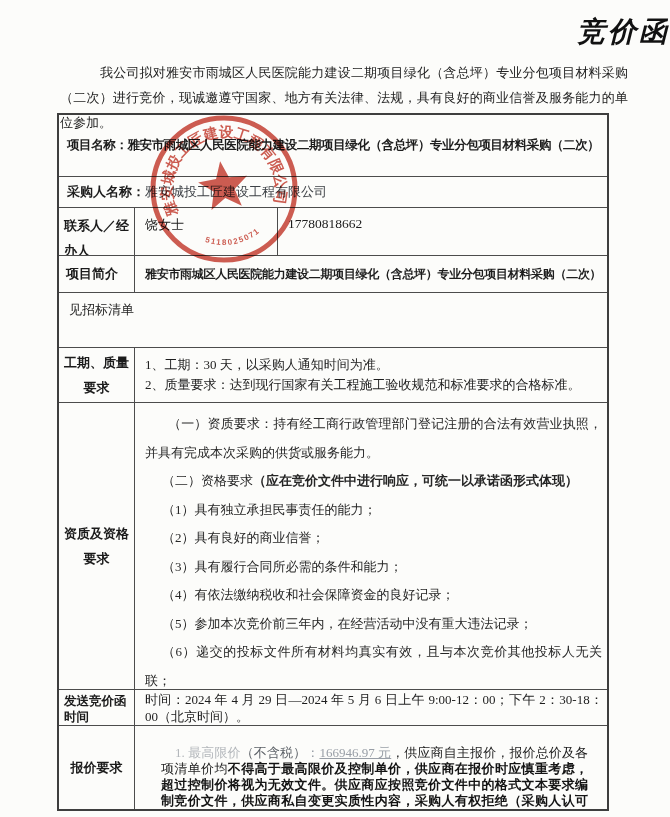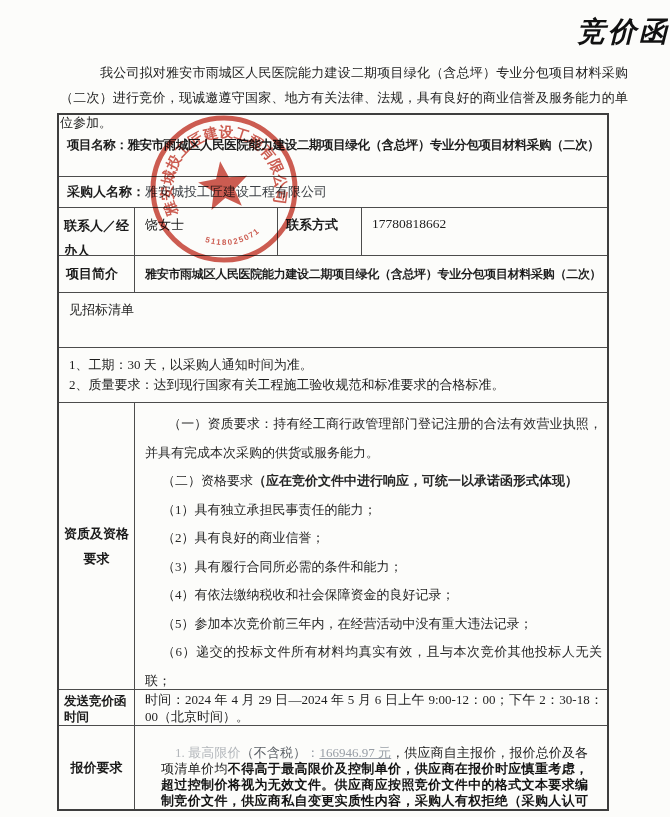--- a/index.html
+++ b/index.html
@@ -92,34 +92,34 @@
     <div class="row r2">
       <div class="cell full">
         <span class="hei" style="font-size:13px;">采购人名称：</span>
           <span class="song" style="font-size:13px;color:#3d4146;">雅安城投工匠建设工程有限公司</span>
       </div>
     </div>
 
     <div class="row r3">
       <div class="cell lab lab-left-top">联系人／经办人</div>
       <div class="cell c2 song">饶女士</div>
-      <div class="cell c3">联系方式</div>
       <div class="cell c4 song">17780818662</div>
     </div>
 
     <div class="row r4">
       <div class="cell lab lab-left-mid">项目简介</div>
       <div class="cell val v-brief hei fit2">雅安市雨城区人民医院能力建设二期项目绿化（含总坪）专业分包项目材料采购（二次）</div>
     </div>
 
     <div class="row r5">
       <div class="cell val v-scope song">见招标清单</div>
     </div>
 
     <div class="row r6">
+      <div class="cell lab lab-center">工期、质量要求</div>
       <div class="cell val v-dur song">
         <div>1、工期：30 天，以采购人通知时间为准。</div>
         <div>2、质量要求：达到现行国家有关工程施工验收规范和标准要求的合格标准。</div>
       </div>
     </div>
 
     <div class="row r7">
       <div class="cell lab lab-center">资质及资格要求</div>
       <div class="cell val v-qual song">
         <p class="p1">（一）资质要求：持有经工商行政管理部门登记注册的合法有效营业执照，并具有完成本次采购的供货或服务能力。</p>

